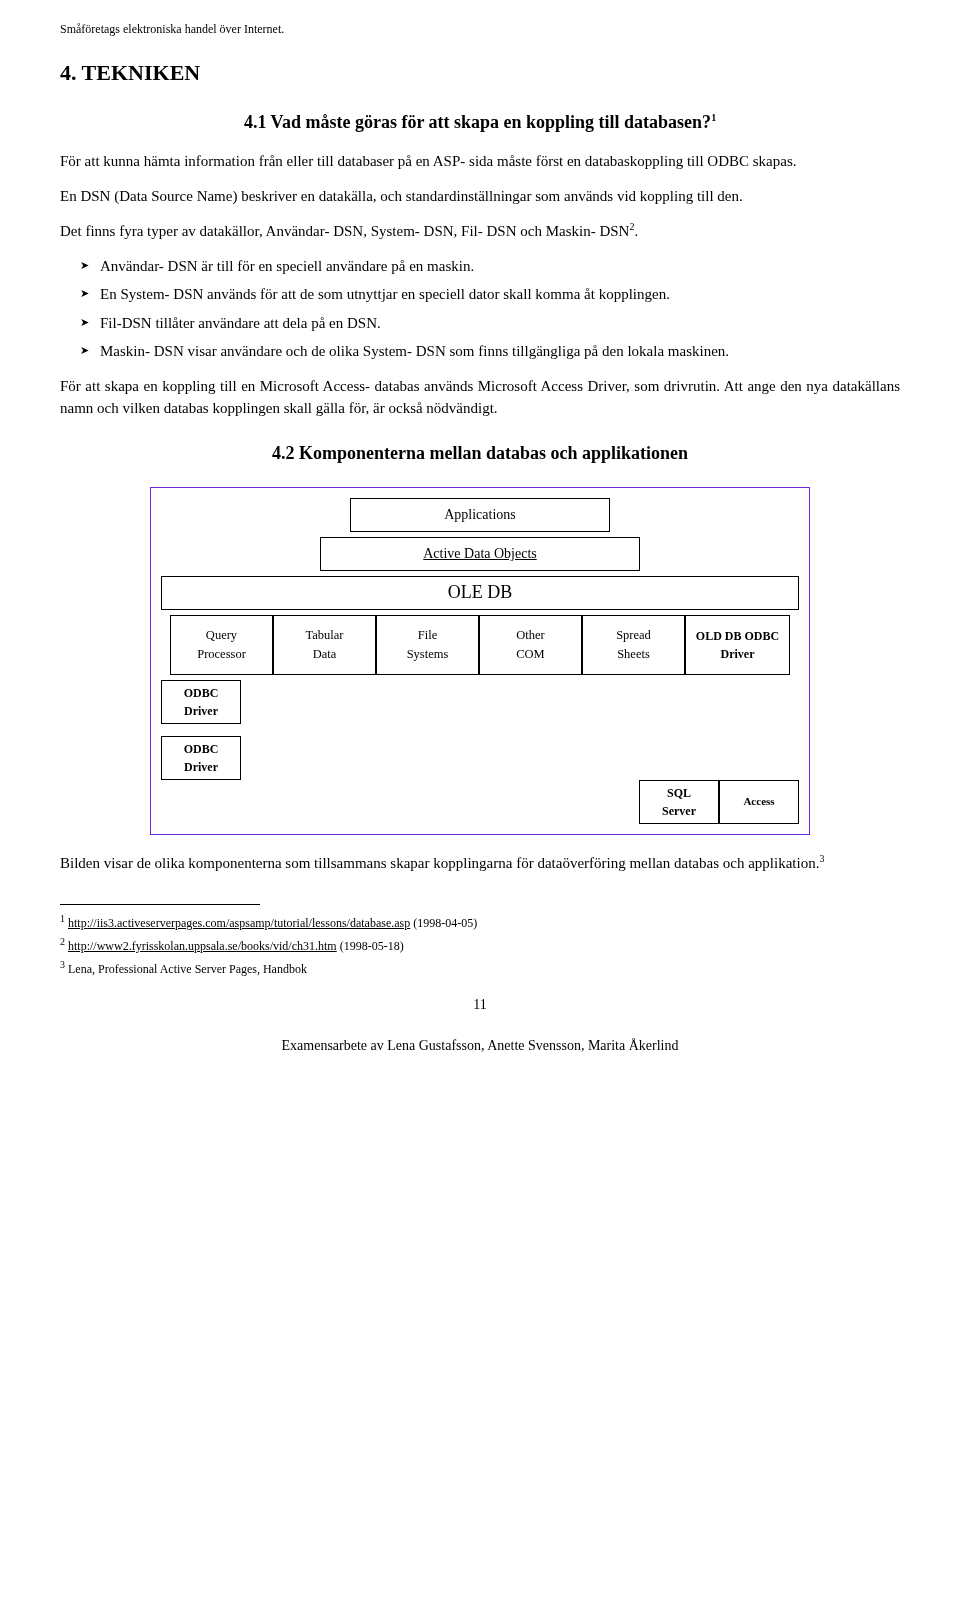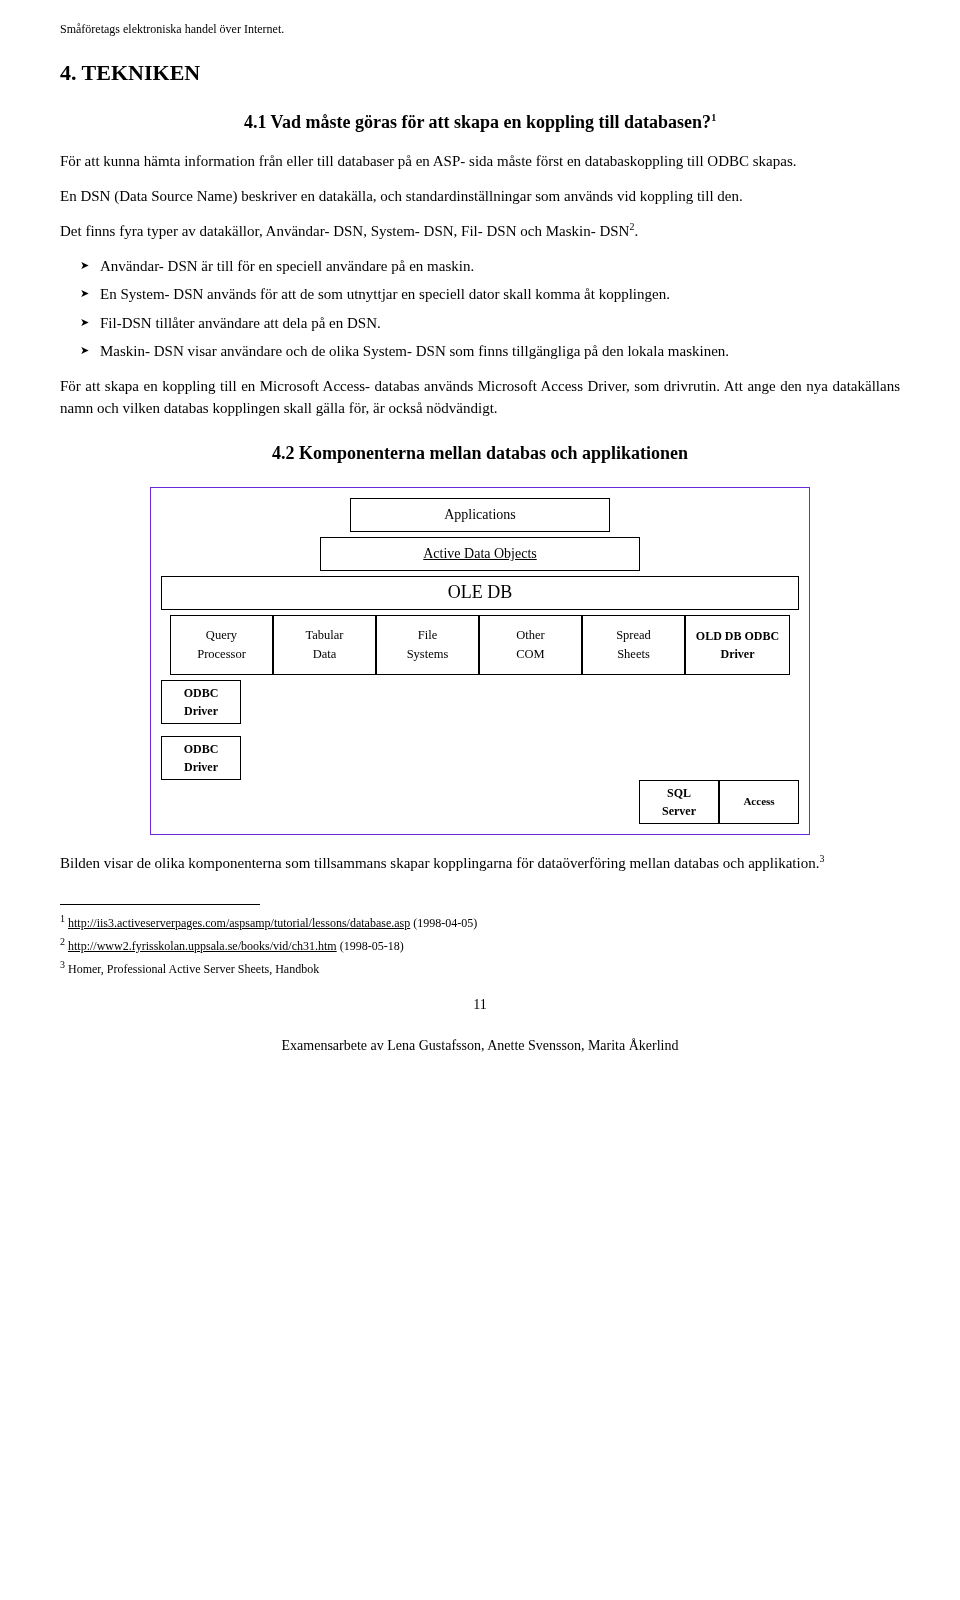--- a/index.html
+++ b/index.html
@@ -228,21 +228,21 @@
     <a href="#">http://iis3.activeserverpages.com/aspsamp/tutorial/lessons/database.asp</a>
     <span> (1998-04-05)</span>
   </p>
   <p>
     <sup>2</sup>
     <a href="#">http://www2.fyrisskolan.uppsala.se/books/vid/ch31.htm</a>
     <span> (1998-05-18)</span>
   </p>
   <p>
     <sup>3</sup>
-    <span>Homer, Professional Active Server Sheets, Handbok</span>
+    <span>Lena, Professional Active Server Pages, Handbok</span>
   </p>
 </div>
 
 <div class="page-num">
   <span>11</span>
 </div>
 
 <div class="footer-line">
   <span>Examensarbete av Lena Gustafsson, Anette Svensson, Marita Åkerlind</span>
 </div>

